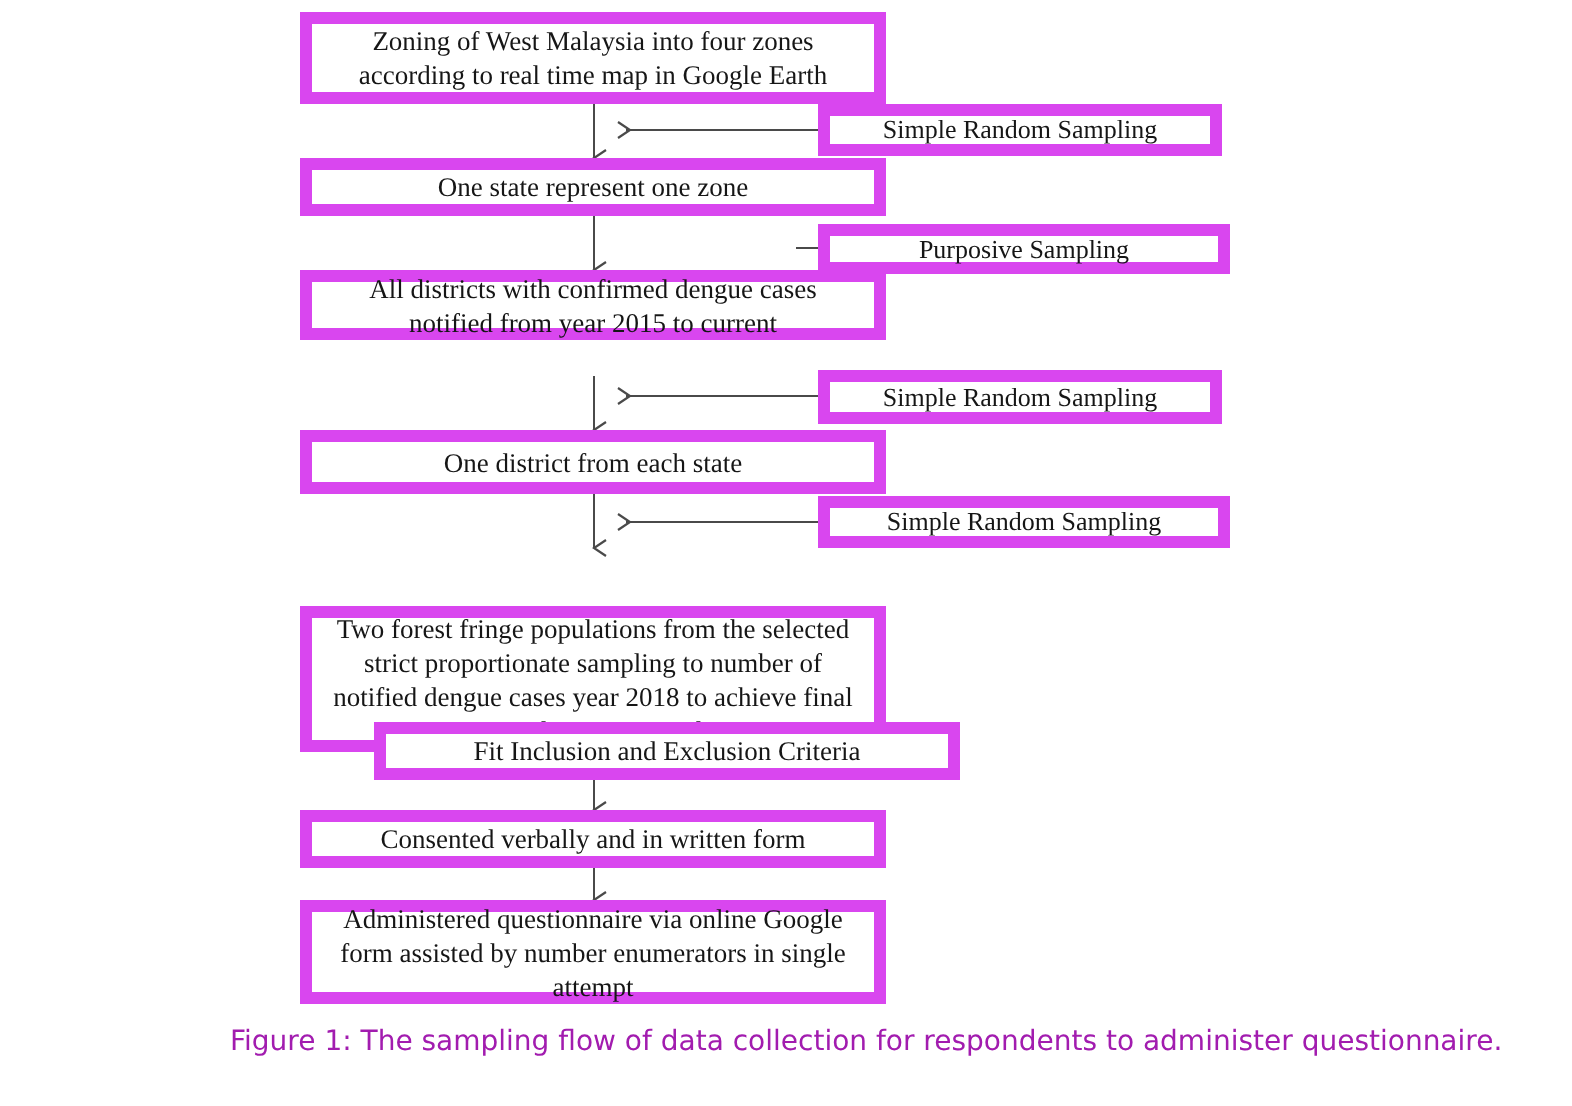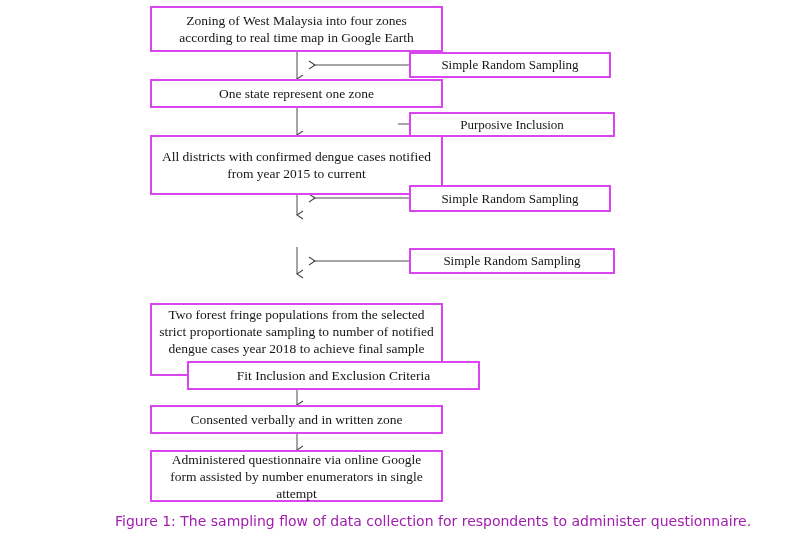--- a/index.html
+++ b/index.html
@@ -21,21 +21,21 @@
     left: 0;
     top: 0;
     width: 786px;
     height: 553px;
   }
 
   
   .node {
     position: absolute;
     box-sizing: border-box;
-    border: 2px solid #d946ef;
+    border: 6px solid #d946ef;
     background: #ffffff;
     display: flex;
     align-items: center;
     justify-content: center;
     text-align: center;
     font-family: "Liberation Serif", "DejaVu Serif", serif;
     font-size: 13.5px;
     line-height: 17px;
     color: #161616;
     padding: 2px 6px;
@@ -112,47 +112,50 @@
   </svg>
 
   <div class="node main-node" style="top:6px;  height:46px;">
     <span class="node-text">Zoning of West Malaysia into four zones according to real time map in Google Earth</span>
   </div>
 
   <div class="node main-node" style="top:79px; height:29px;text-align:center;">
     <span class="node-text">One state represent one zone</span>
   </div>
 
-  <div class="node main-node" style="top:135px; height:60px;">
+  <div class="node main-node" style="top:135px; height:35px;">
     <span class="node-text">All districts with confirmed dengue cases notified from year 2015 to current</span>
   </div>
 
+  <div class="node main-node" style="top:215px; height:32px;">
+    <span class="node-text">One district from each state</span>
+  </div>
 
   <div class="node main-node" style="top:274px; height:73px;margin-top:29px;">
     <span class="node-text">Two forest fringe populations from the selected strict proportionate sampling to number of notified dengue cases year 2018 to achieve final sample size targeted</span>
   </div>
 
   <div class="node main-node" style="top:361px; height:29px;margin-left:37px;">
     <span class="node-text">Fit Inclusion and Exclusion Criteria</span>
   </div>
 
   <div class="node main-node" style="top:405px; height:29px;">
-    <span class="node-text">Consented verbally and in written zone</span>
+    <span class="node-text">Consented verbally and in written form</span>
   </div>
 
   <div class="node main-node" style="top:450px; height:52px;">
     <span class="node-text">Administered questionnaire via online Google form assisted by number enumerators in single attempt</span>
   </div>
 
   <div class="node side-node" style="left:409px; top:52px;  width:202px; height:26px;">
     <span class="node-text">Simple Random Sampling</span>
   </div>
 
   <div class="node side-node" style="left:409px; top:112px; width:206px; height:25px;">
-    <span class="node-text">Purposive Inclusion</span>
+    <span class="node-text">Purposive Sampling</span>
   </div>
 
   <div class="node side-node" style="left:409px; top:185px; width:202px; height:27px;">
     <span class="node-text">Simple Random Sampling</span>
   </div>
 
   <div class="node side-node" style="left:409px; top:248px; width:206px; height:26px;">
     <span class="node-text">Simple Random Sampling</span>
   </div>
 

